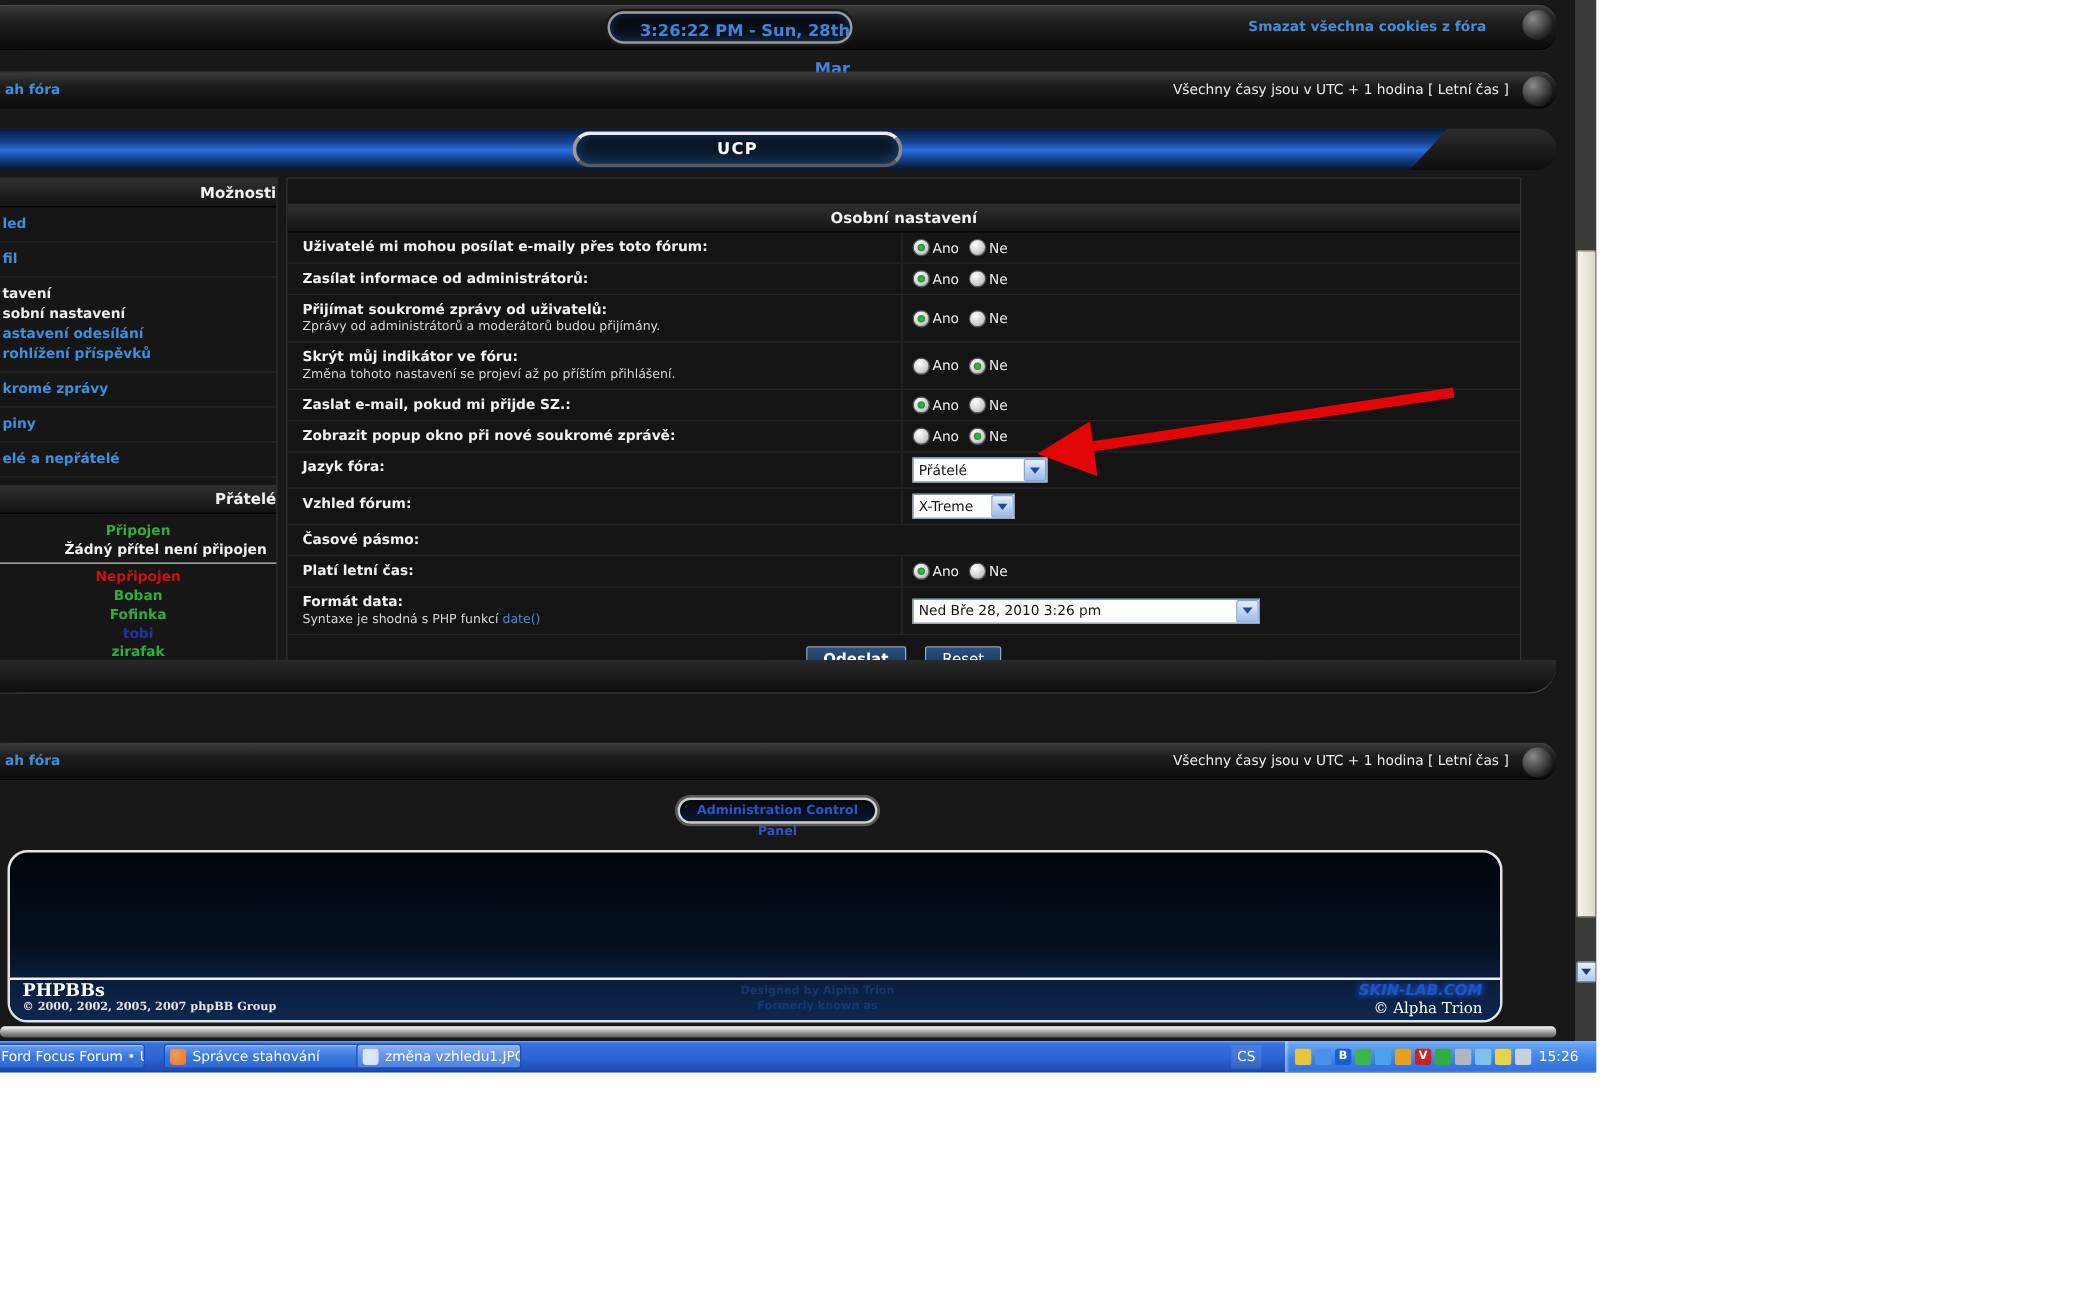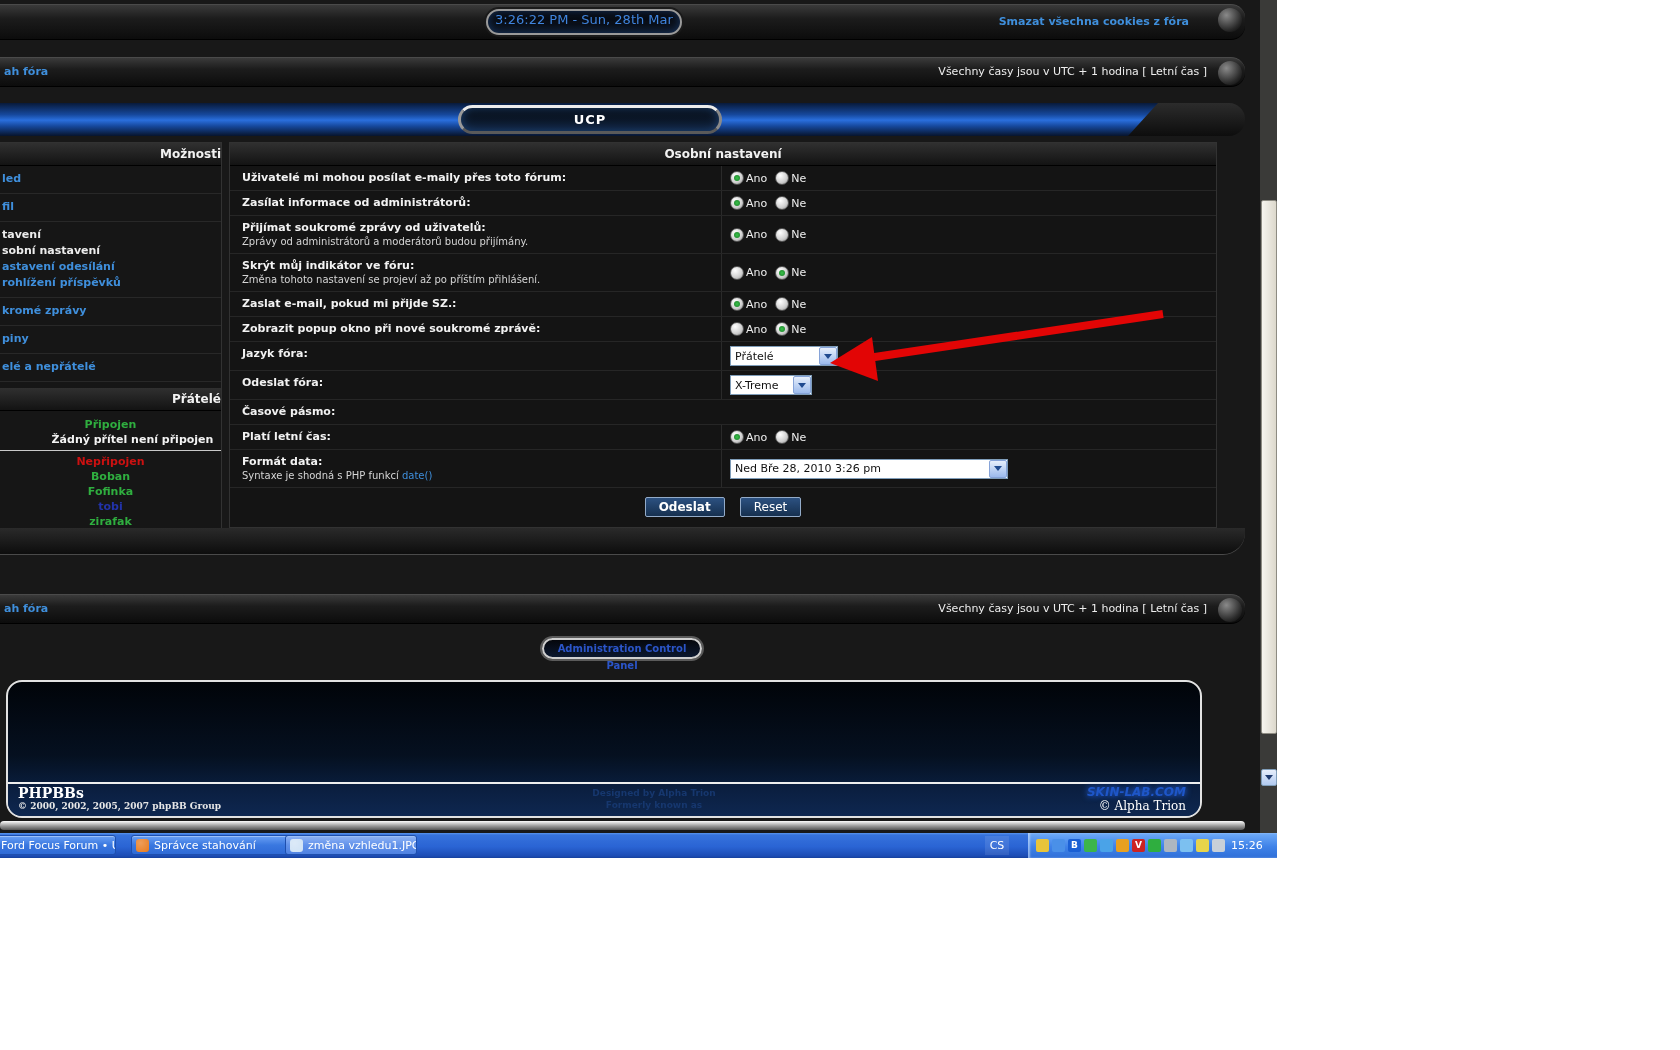--- a/index.html
+++ b/index.html
@@ -7,21 +7,21 @@
   .shot{position:absolute;left:0;top:0;width:1277px;height:858px;background:#fff;}
   .content{position:absolute;left:0;top:0;width:1260px;height:833px;background:#181818;overflow:hidden;}
 
   
   .hbar{position:absolute;left:0;width:1245px;background:linear-gradient(180deg,#3a3a3a 0%,#1c1c1c 40%,#0c0c0c 100%);border-top:1px solid #4a4a4a;border-bottom:1px solid #000;border-radius:0 14px 14px 0;}
   .bump{position:absolute;right:3px;top:3px;width:24px;height:24px;border-radius:50%;background:radial-gradient(circle at 35% 30%,#8a8a8a,#2a2a2a 65%,#000 100%);}
   .bar1{top:4px;height:34px;}
   .bar2{top:57px;height:28px;}
   .bar3{top:594px;height:28px;}
 
-  .time-pill{position:absolute;left:486px;top:4px;width:192px;height:22px;border-radius:13px;border:2px solid #9a9a9a;background:linear-gradient(180deg,#05060a,#0d1624);box-shadow:0 0 0 2px #1a1a1a, inset 0 0 8px #16335e;color:#3f84dd;font-size:13px;font-weight:normal;text-align:center;line-height:18px;}
+  .time-pill{position:absolute;left:486px;top:4px;width:192px;height:22px;border-radius:13px;border:2px solid #9a9a9a;background:linear-gradient(180deg,#05060a,#0d1624);box-shadow:0 0 0 2px #1a1a1a, inset 0 0 8px #16335e;color:#3f84dd;font-size:13px;font-weight:bold;text-align:right;line-height:30px;}
   .cookies-link{position:absolute;right:56px;top:10px;color:#3f8fdc;font-size:11px;font-weight:bold;}
   .crumb-left{position:absolute;left:4px;top:7px;color:#3f8fdc;font-size:11px;font-weight:bold;}
   .crumb-right{position:absolute;right:38px;top:7px;color:#eee;font-size:11px;}
 
   
   .head-band{position:absolute;top:103px;left:0;width:1245px;height:33px;background:linear-gradient(180deg,#2c2c2c,#0d0d0d);border-radius:0 16px 16px 0;}
   .blue-band{position:absolute;top:0;left:0;width:1158px;height:33px;background:linear-gradient(180deg,#081a3a 0%,#16489c 35%,#2a6fdd 52%,#16489c 70%,#07142c 100%);clip-path:polygon(0 0,100% 0,calc(100% - 30px) 100%,0 100%);}
   .ucp-pill{position:absolute;left:458px;top:2px;width:258px;height:23px;border-radius:15px;border:3px solid;border-color:#ececec #8a8a8a #5a5a5a #9a9a9a;background:linear-gradient(180deg,#070c14,#10233f);box-shadow:inset 0 0 10px #1c4070;color:#fff;font-size:13px;font-weight:bold;text-align:center;line-height:23px;letter-spacing:1px;}
 
   
@@ -32,21 +32,21 @@
   .sitem.static{color:#ececec;cursor:default;}
   .friends-body{padding:6px 0 8px 0;text-align:center;font-size:11px;font-weight:bold;}
   .friends-body .line{line-height:15px;}
   .fr-online{color:#2fae3f;}
   .fr-none{color:#f2f2f2;padding-left:44px;}
   .fr-divider{border-top:1px solid #c8c8c8;margin:3px 0;}
   .fr-offline{color:#cc1111;}
 
   
   .panel{position:absolute;left:229px;top:142px;width:986px;background:#141414;border:1px solid #323232;}
-  .phead{height:22px;line-height:22px;text-align:center;color:#f2f2f2;font-weight:bold;font-size:12px;background:linear-gradient(180deg,#303030,#131313);border-bottom:1px solid #000;}
+  .phead{height:22px;line-height:22px;text-align:center;color:#f2f2f2;font-weight:bold;font-size:12px;background:linear-gradient(180deg,#303030,#131313);border-bottom:1px solid #000;margin-top:20px;}
   .prow{display:flex;border-bottom:1px solid #262626;}
   .pcell-l{flex:1;padding:5px 10px 5px 12px;}
   .pcell-r{width:478px;border-left:1px solid #2a2a2a;padding:4px 8px;display:flex;align-items:center;}
   .plbl{color:#f2f2f2;font-size:11px;font-weight:bold;line-height:14px;}
   .psub{color:#d6d6d6;font-size:10px;line-height:13px;}
   .psub a{color:#3f8fdc;}
 
   .radio{display:inline-block;width:12px;height:12px;border-radius:50%;background:radial-gradient(circle at 35% 30%,#fff,#cfcfcf 60%,#8a8a8a);border:1px solid #555;vertical-align:middle;position:relative;cursor:pointer;}
   .radio.sel::after{content:"";position:absolute;left:3px;top:3px;width:6px;height:6px;border-radius:50%;background:radial-gradient(circle,#39c24a,#1b7a28);}
   .rlbl{color:#eee;font-size:11px;margin:0 8px 0 2px;vertical-align:middle;}
@@ -237,21 +237,21 @@
                 <span class="xp-select" style="width: 106px;">
                   <span class="val">Přátelé</span>
                   <span class="xp-arrow">
                     <i></i>
                   </span>
                 </span>
               </div>
             </div>
             <div class="prow">
               <div class="pcell-l">
-                <div class="plbl">Odeslat fóra:</div>
+                <div class="plbl">Vzhled fórum:</div>
               </div>
               <div class="pcell-r">
                 <span class="xp-select" style="width: 80px;">
                   <span class="val">X-Treme</span>
                   <span class="xp-arrow">
                     <i></i>
                   </span>
                 </span>
               </div>
             </div>

